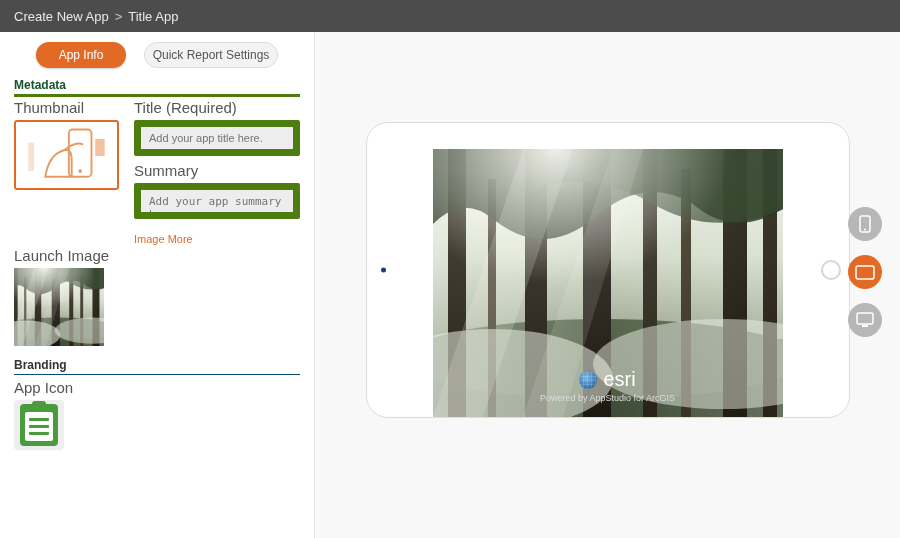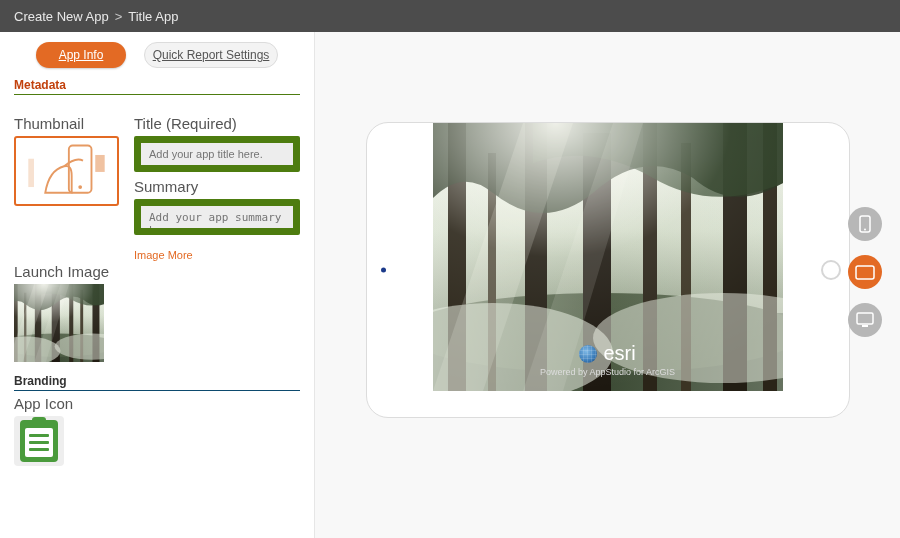--- a/index.html
+++ b/index.html
@@ -6,25 +6,25 @@
 body { font-family: "Avenir Next", "Segoe UI", Arial, sans-serif; background: #f8f8f8; width: 900px; height: 538px; overflow: hidden; }
 
 .topbar { background: #4c4c4c; color: #e8e8e8; height: 32px; display: flex; align-items: center; padding: 0 14px; font-size: 13px; }
 .topbar .crumb-link {}
 .topbar .sep { margin: 0 6px; color: #c8c8c8; }
 
 .main { display: flex; height: calc(538px - 32px); }
 
 .left { width: 315px; background: #fff; border-right: 1px solid #e6e6e6; padding: 10px 14px 14px 14px; overflow: auto; }
 .tabs { display: flex; gap: 18px; justify-content: center; margin-bottom: 10px; }
-.tab { height: 26px; border-radius: 13px; display: flex; align-items: center; justify-content: center; font-size: 12px; cursor: pointer; text-decoration: underline; }
+.tab { height: 26px; border-radius: 13px; display: flex; align-items: center; justify-content: center; font-size: 12px; cursor: pointer; }
 .tab.active { background: #e36a24; color: #fff; width: 90px; box-shadow: 0 1px 2px rgba(0,0,0,.2); }
 .tab.inactive { background: #f3f3f3; color: #555; width: 134px; border: 1px solid #dcdcdc; }
 
-.section-title { font-size: 12px; font-weight: 600; color: #c2410c; border-bottom: 1px solid #4d7c0f; padding-bottom: 2px; margin-top: 6px; margin-bottom: 20px; }
+.section-title { font-size: 12px; font-weight: 600; color: #14532d; border-bottom: 3px solid #4d7c0f; padding-bottom: 2px; margin-top: 6px; margin-bottom: 2px; }
 .label-sm { font-size: 15px; color: #555; margin-bottom: 4px; }
 
 .meta-row { display: flex; gap: 10px; }
 .thumb-col { width: 110px; flex-shrink: 0; }
 .fields-col { flex: 1; }
 
 .thumb-box { width: 105px; height: 70px; border: 2px solid #e36a24; border-radius: 3px; background: #fff; display: flex; align-items: center; justify-content: center; overflow: hidden; cursor: pointer; }
 .thumb-svg { width: 100%; height: 100%; }
 
 .text-input { width: 100%; border: 7px solid #4d7c0f; background: #ededed; border-radius: 2px; padding: 5px 8px; font-size: 11px; color: #666; margin-bottom: 6px; }
@@ -41,21 +41,21 @@
 .brand-title { font-size: 12px; font-weight: 600; color: #333; border-bottom: 1px solid #0c4a6e; padding-bottom: 2px; margin-top: 12px; margin-bottom: 4px; }
 .app-icon { width: 50px; height: 50px; background: #eee; border-radius: 4px; display: flex; align-items: center; justify-content: center; cursor: pointer; }
 .clipboard { width: 38px; height: 42px; position: relative; }
 .clipboard .body { position: absolute; inset: 0; background: #4a9b3c; border-radius: 4px; }
 .clipboard .paper { position: absolute; left: 5px; right: 5px; top: 8px; bottom: 5px; background: #fff; border-radius: 2px; display: flex; flex-direction: column; justify-content: space-around; padding: 4px 4px; }
 .clipboard .line { height: 3px; background: #4a9b3c; border-radius: 1px; }
 .clipboard .clip { position: absolute; top: -3px; left: 50%; transform: translateX(-50%); width: 14px; height: 8px; background: #4a9b3c; border-radius: 3px 3px 2px 2px; }
 
 .right { flex: 1; background: #f8f8f8; position: relative; }
 .preview-vp { position: absolute; inset: 0; display: flex; align-items: center; justify-content: center; }
-.tablet { width: 484px; height: 296px; background: #fff; border: 1px solid #dcdcdc; border-radius: 22px; position: relative; display: flex; align-items: flex-start; justify-content: center; margin-top: -30px; }
+.tablet { width: 484px; height: 296px; background: #fff; border: 1px solid #dcdcdc; border-radius: 22px; position: relative; display: flex; align-items: flex-end; justify-content: center; margin-top: -30px; }
 .cam-dot { position: absolute; left: 14px; top: 50%; transform: translateY(-50%); width: 5px; height: 5px; border-radius: 50%; background: #1b3a8a; }
 .home-btn { position: absolute; right: 8px; top: 50%; transform: translateY(-50%); width: 20px; height: 20px; border-radius: 50%; border: 2px solid #d6d6d6; background: #fff; }
 .screen { width: 350px; height: 268px; background: #333; position: relative; overflow: hidden; }
 .screen svg.bg { position: absolute; inset: 0; width: 100%; height: 100%; }
 .screen-overlay { position: absolute; left: 0; right: 0; bottom: 14px; text-align: center; color: #fff; }
 .esri-logo { display: flex; align-items: center; justify-content: center; gap: 6px; font-size: 20px; font-weight: 500; }
 .globe { width: 18px; height: 18px; border-radius: 50%; background: radial-gradient(circle at 40% 35%, #7fb9e6, #3a7bb8 60%, #1a3d68); position: relative; overflow: hidden; }
 .globe::after { content: ""; position: absolute; inset: 0; background: repeating-linear-gradient(0deg, rgba(255,255,255,.15) 0 1px, transparent 1px 4px), repeating-linear-gradient(90deg, rgba(255,255,255,.15) 0 1px, transparent 1px 4px); border-radius: 50%; }
 .tagline { font-size: 9px; color: #dcdcdc; margin-top: 2px; }
 

